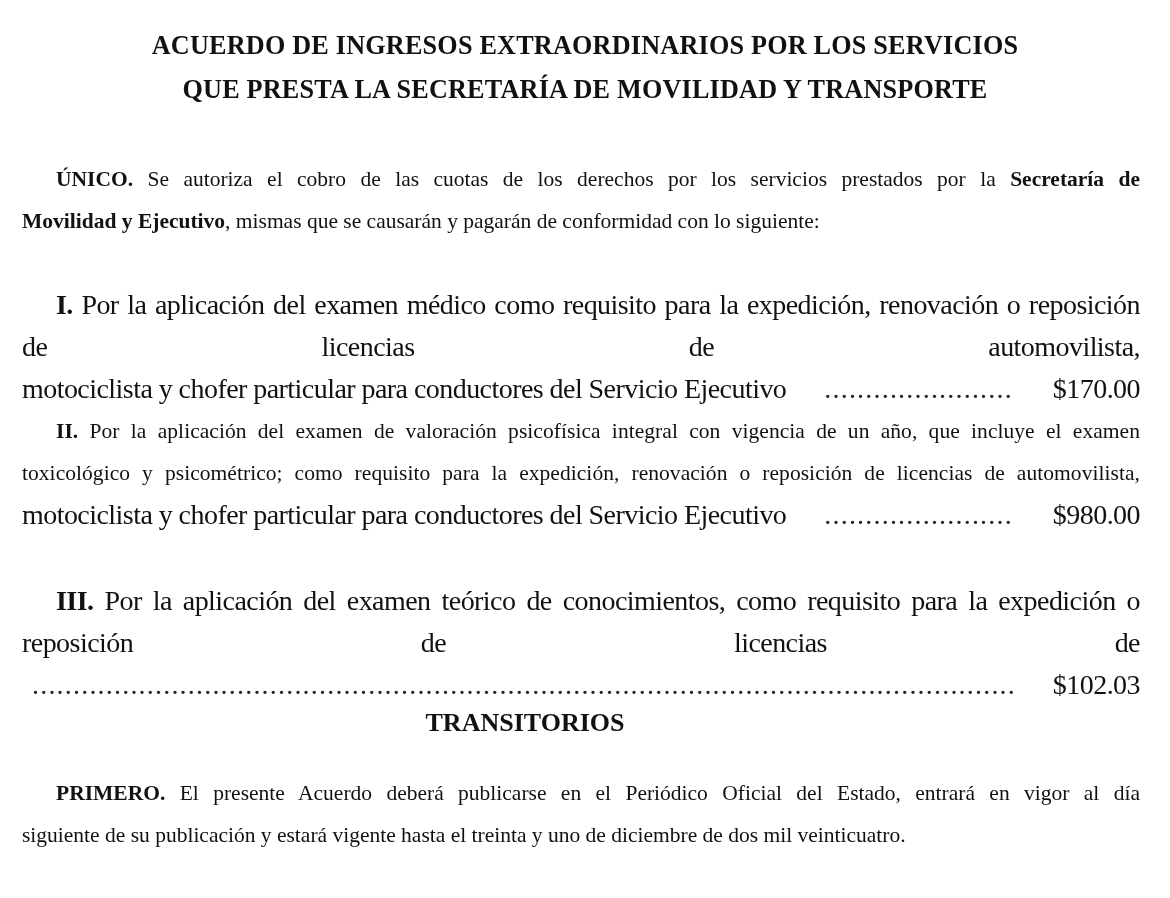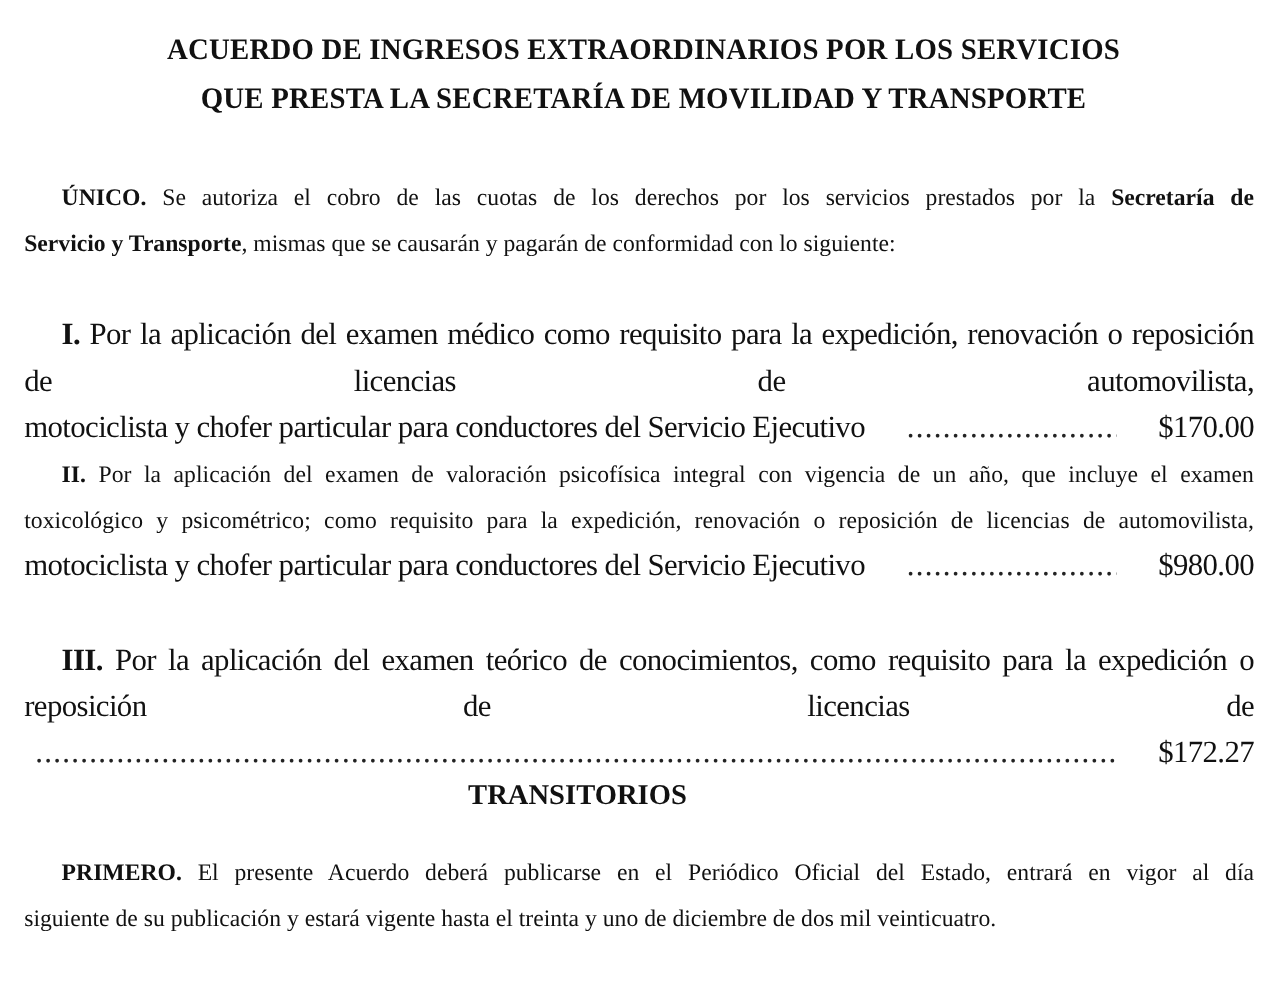--- a/index.html
+++ b/index.html
@@ -49,21 +49,21 @@
 <div>
 
   <div class="title t1">ACUERDO DE INGRESOS EXTRAORDINARIOS POR LOS SERVICIOS</div>
   <div class="title t2">QUE PRESTA LA SECRETARÍA DE MOVILIDAD Y TRANSPORTE</div>
 
   <div class="para p-unico">
     <div class="justify-line">
       <span class="indent"></span><b>ÚNICO.</b><span> Se autoriza el cobro de las cuotas de los derechos por los servicios prestados por la </span><b>Secretaría de</b>
     </div>
     <div>
-      <b>Servicio y Transporte</b><span>, mismas que se causarán y pagarán de conformidad con lo siguiente:</span>
+      <b>Movilidad y Ejecutivo</b><span>, mismas que se causarán y pagarán de conformidad con lo siguiente:</span>
     </div>
   </div>
 
   <div class="para p-i condensed">
     <div class="justify-line">
       <span class="indent"></span><b>I.</b><span> Por la aplicación del examen médico como requisito para la expedición, renovación o reposición de licencias de automovilista,</span>
     </div>
     <div class="leader-line">
       <span class="txt">motociclista y chofer particular para conductores del Servicio Ejecutivo</span>
       <span class="dots">...........................................................................................................................................................................................................................</span>
@@ -82,21 +82,21 @@
       <span class="amt">$980.00</span>
     </div>
   </div>
 
   <div class="para p-iii condensed">
     <div class="justify-line">
       <span class="indent"></span><b>III.</b><span> Por la aplicación del examen teórico de conocimientos, como requisito para la expedición o reposición de licencias de</span>
     </div>
     <div class="leader-line">
       <span class="dots" style="margin-left:10px">...........................................................................................................................................................................................................................</span>
-      <span class="amt">$172.27</span>
+      <span class="amt">$102.03</span>
     </div>
   </div>
 
   <div class="sub-title">TRANSITORIOS</div>
 
   <div class="para p-primero">
     <div class="justify-line">
       <span class="indent"></span><b>PRIMERO.</b><span> El presente Acuerdo deberá publicarse en el Periódico Oficial del Estado, entrará en vigor al día</span>
     </div>
     <div>siguiente de su publicación y estará vigente hasta el treinta y uno de diciembre de dos mil veinticuatro.</div>

